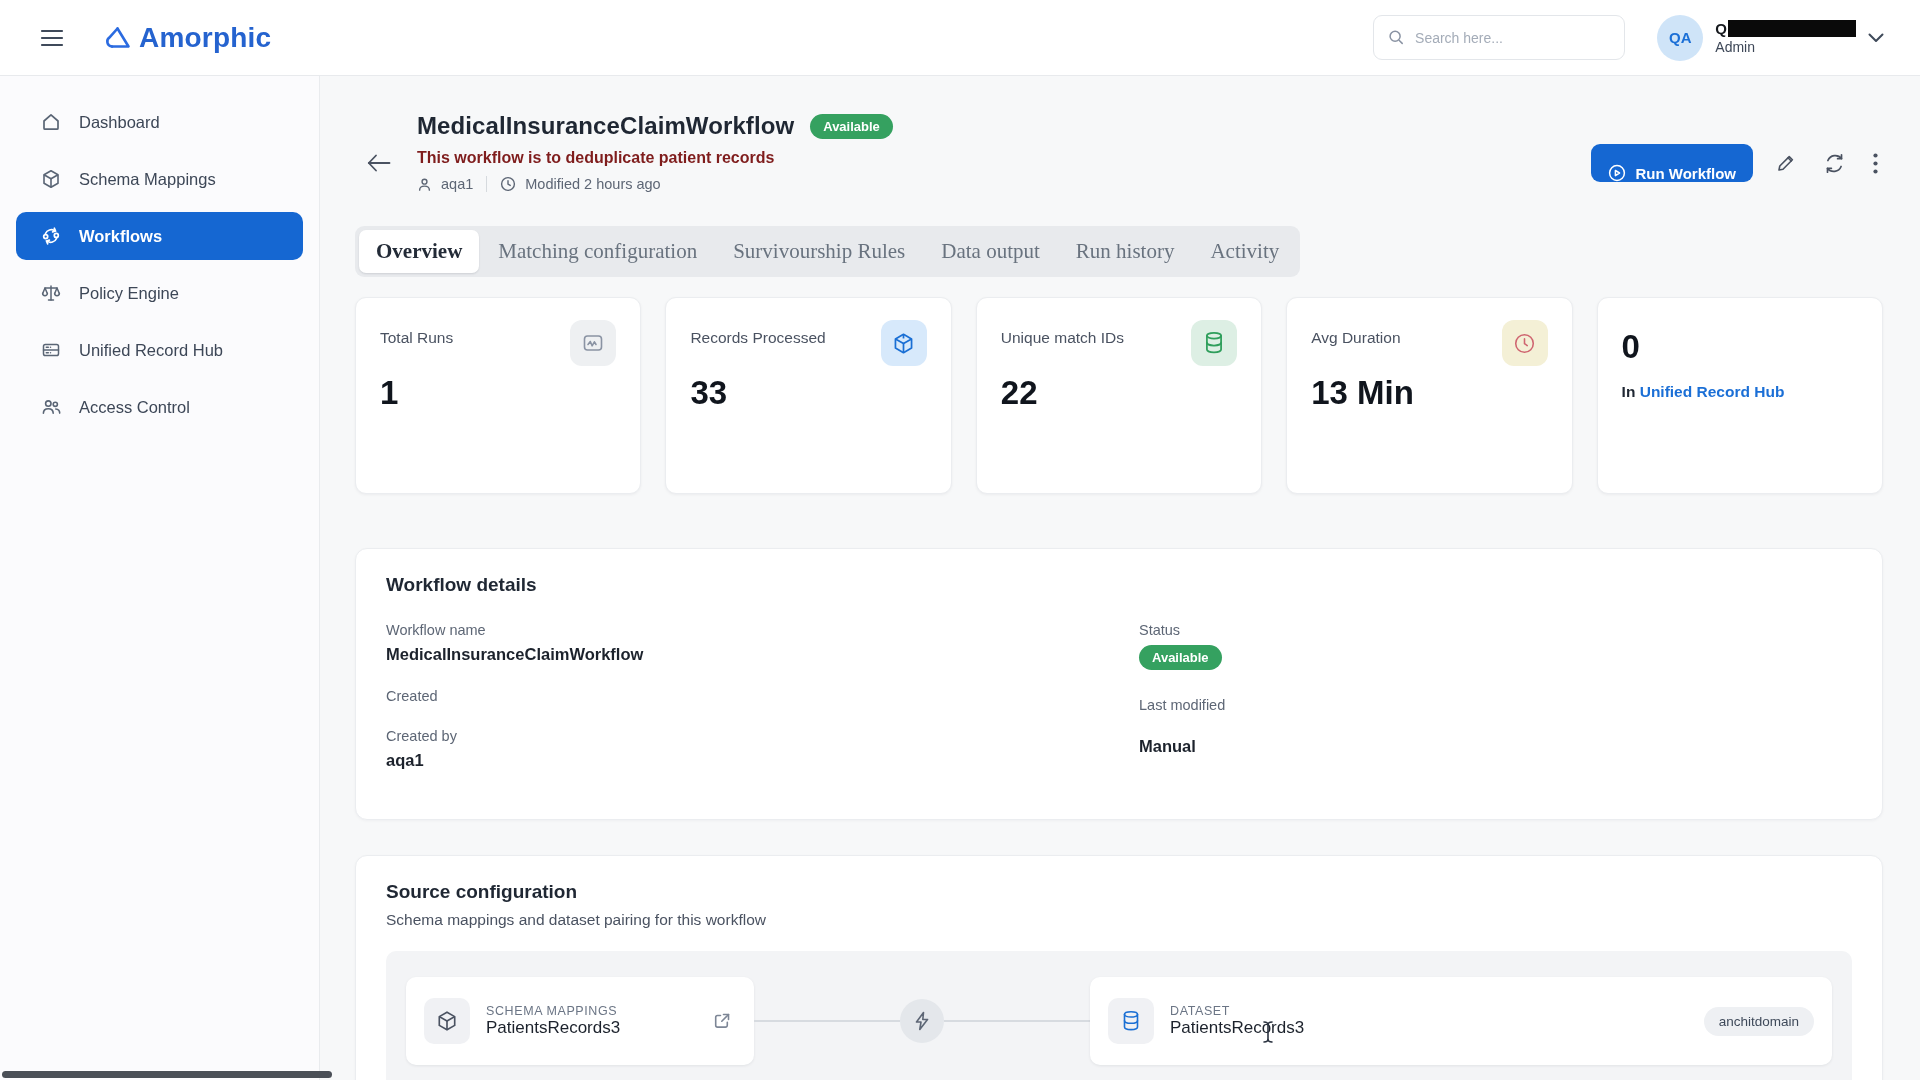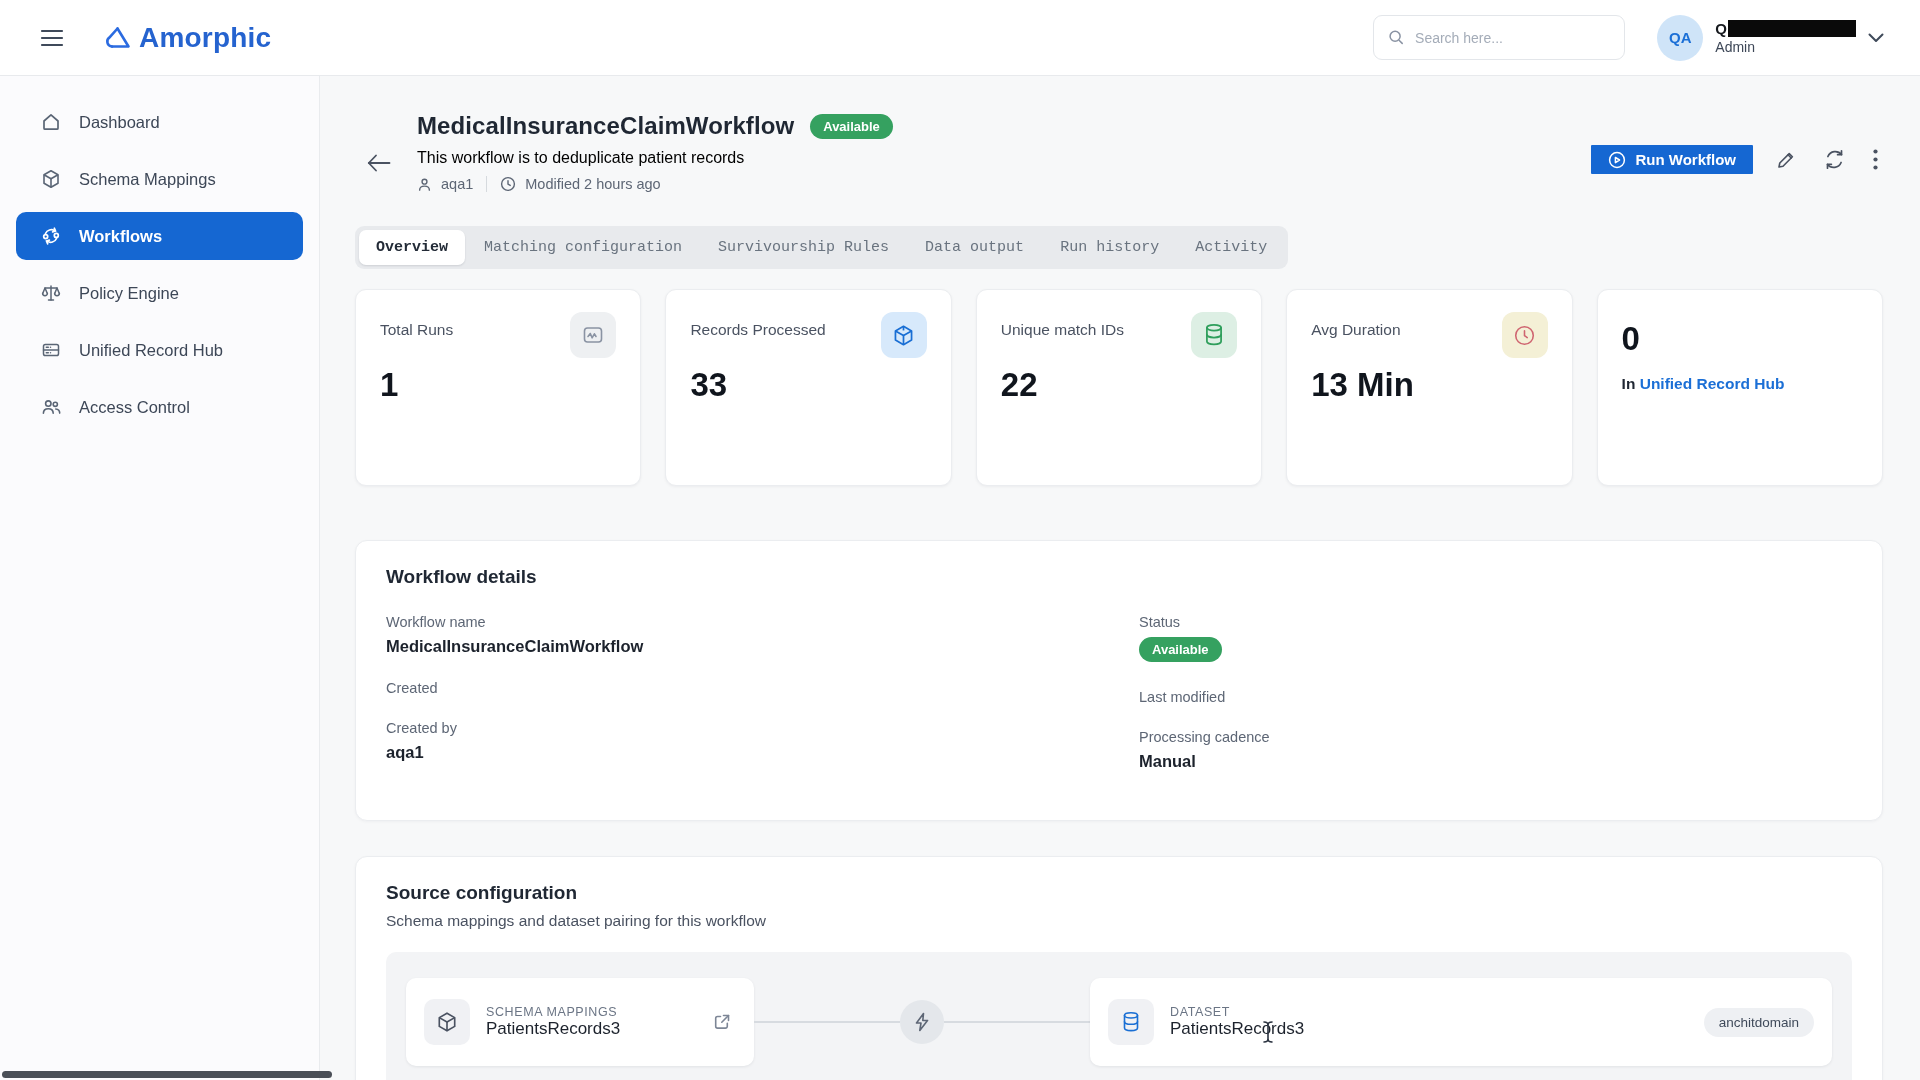--- a/index.html
+++ b/index.html
@@ -31,30 +31,30 @@
   .side-item.active .icn { color:#ffffff; }
 
   .main { flex:1 1 auto; padding:36px 37px 0 35px; overflow:hidden; }
 
   
   .page-header { display:flex; align-items:flex-start; }
   .back-btn { background:none; border:none; cursor:pointer; color:#4a5261; padding:4px; margin:38px 22px 0 8px; display:flex; }
   .title-row { display:flex; align-items:center; gap:16px; }
   .wf-title { font-size:24px; font-weight:700; color:#1f2733; letter-spacing:.1px; }
   .badge { background:#35a160; color:#fff; font-size:13px; font-weight:700; padding:5px 13px; border-radius:999px; }
-  .desc { font-size:16px; color:#000000; margin-top:9px; }
+  .desc { font-size:16px; color:#7f1d1d; margin-top:9px;font-weight:bold; }
   .meta { display:flex; align-items:center; gap:9px; margin-top:9px; font-size:14.5px; color:#5d6675; }
   .meta .sep { width:1px; height:16px; background:#d6dade; margin:0 4px; }
   .header-actions { margin-left:auto; display:flex; align-items:center; gap:18px; margin-top:32px; }
-  .run-btn { display:flex; align-items:center; gap:9px; background:#1567d2; color:#fff; border:none; border-radius:1px; height:29px; padding:0 17px; font-size:15px; font-weight:600; cursor:pointer; font-family:inherit; }
+  .run-btn { display:flex; align-items:flex-end; gap:9px; background:#1567d2; color:#fff; border:none; border-radius:9px; height:38px; padding:0 17px; font-size:15px; font-weight:600; cursor:pointer; font-family:inherit; }
   .icon-btn { background:none; border:none; cursor:pointer; color:#4a5261; padding:5px; display:flex; }
 
   
   .tabs { display:inline-flex; background:#e8eaed; border-radius:9px; padding:4px; margin-top:34px; gap:2px; }
-  .tab { border:none; background:transparent; font-family:Liberation Mono, monospace; font-size:15px; color:#69737f; padding:9px 17px; border-radius:7px; cursor:pointer; white-space:nowrap; }
+  .tab { border:none; background:transparent; font-family:Liberation Serif, serif; font-size:21px; color:#69737f; padding:9px 17px; border-radius:7px; cursor:pointer; white-space:nowrap; }
   .tab.active { background:#ffffff; color:#232b37; font-weight:600; box-shadow:0 1px 2px rgba(16,24,40,.12); }
 
   
   .stats { display:grid; grid-template-columns:repeat(5,1fr); gap:24px; margin-top:20px; }
   .stat-card { background:#fff; border:1px solid #ebedf0; border-radius:11px; box-shadow:0 1px 3px rgba(16,24,40,.05); padding:22px 24px; height:197px; }
   .stat-top { display:flex; justify-content:space-between; align-items:flex-start; }
   .stat-label { font-size:15.5px; color:#4a5261; padding-top:9px; }
   .stat-icon { width:46px; height:46px; border-radius:12px; display:flex; align-items:center; justify-content:center; }
   .stat-icon.gray { background:#eef0f2; color:#8a93a3; }
   .stat-icon.blue { background:#d7e9fb; color:#1a6fd4; }
@@ -360,21 +360,20 @@
           </div>
           <div>
             <div class="field">
               <div class="field-label">Status</div>
               <span class="badge-sm">Available</span>
             </div>
             <div class="field" style="margin-top:27px;">
               <div class="field-label">Last modified</div>
             </div>
             <div class="field">
-              <div class="field-label">Processing cadence</div>
               <div class="field-value">Manual</div>
             </div>
           </div>
         </div>
       </section>
 
       
       <section class="card source-card">
         <h2 class="section-title">Source configuration</h2>
         <p class="section-sub">Schema mappings and dataset pairing for this workflow</p>

